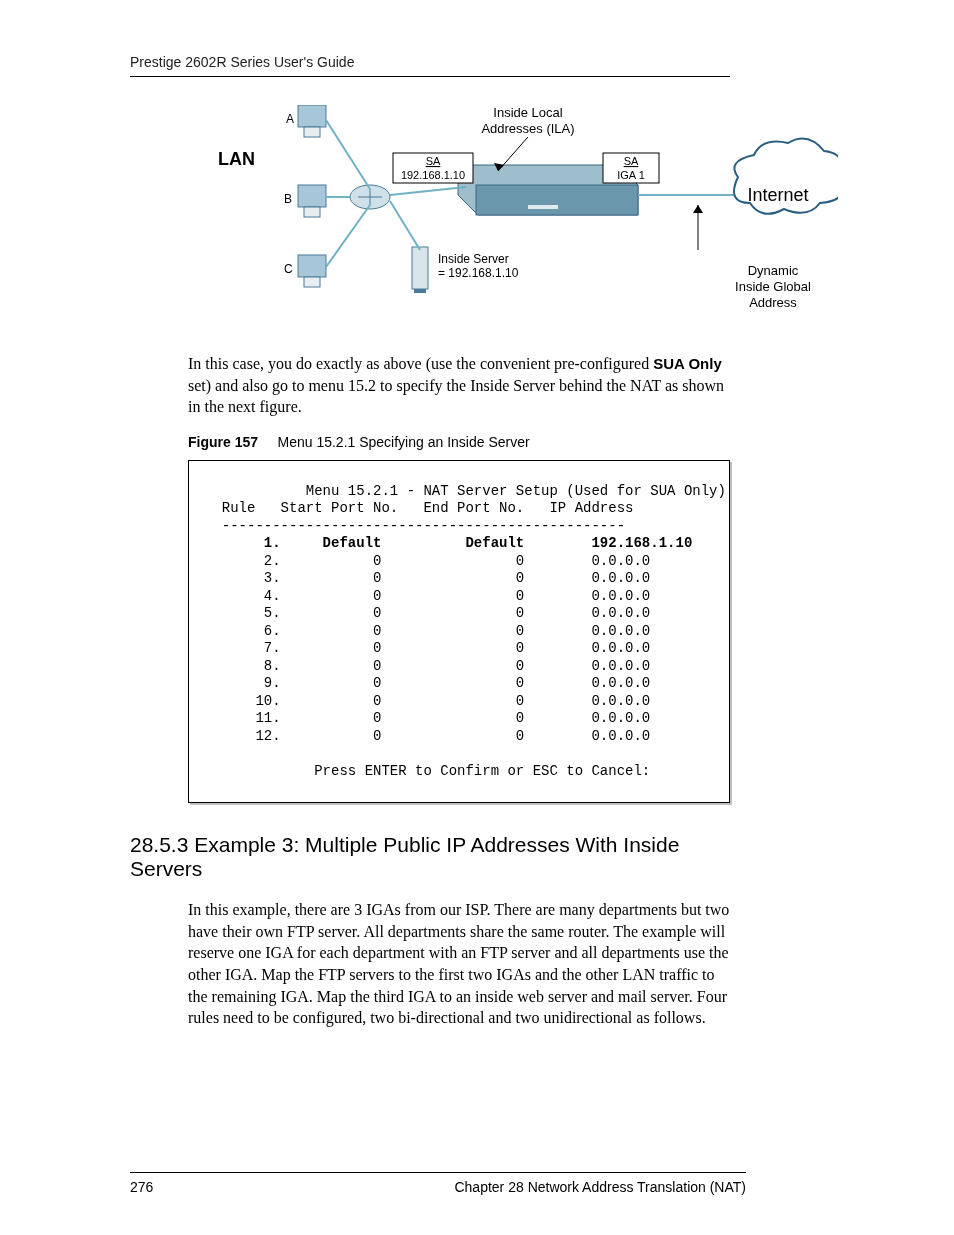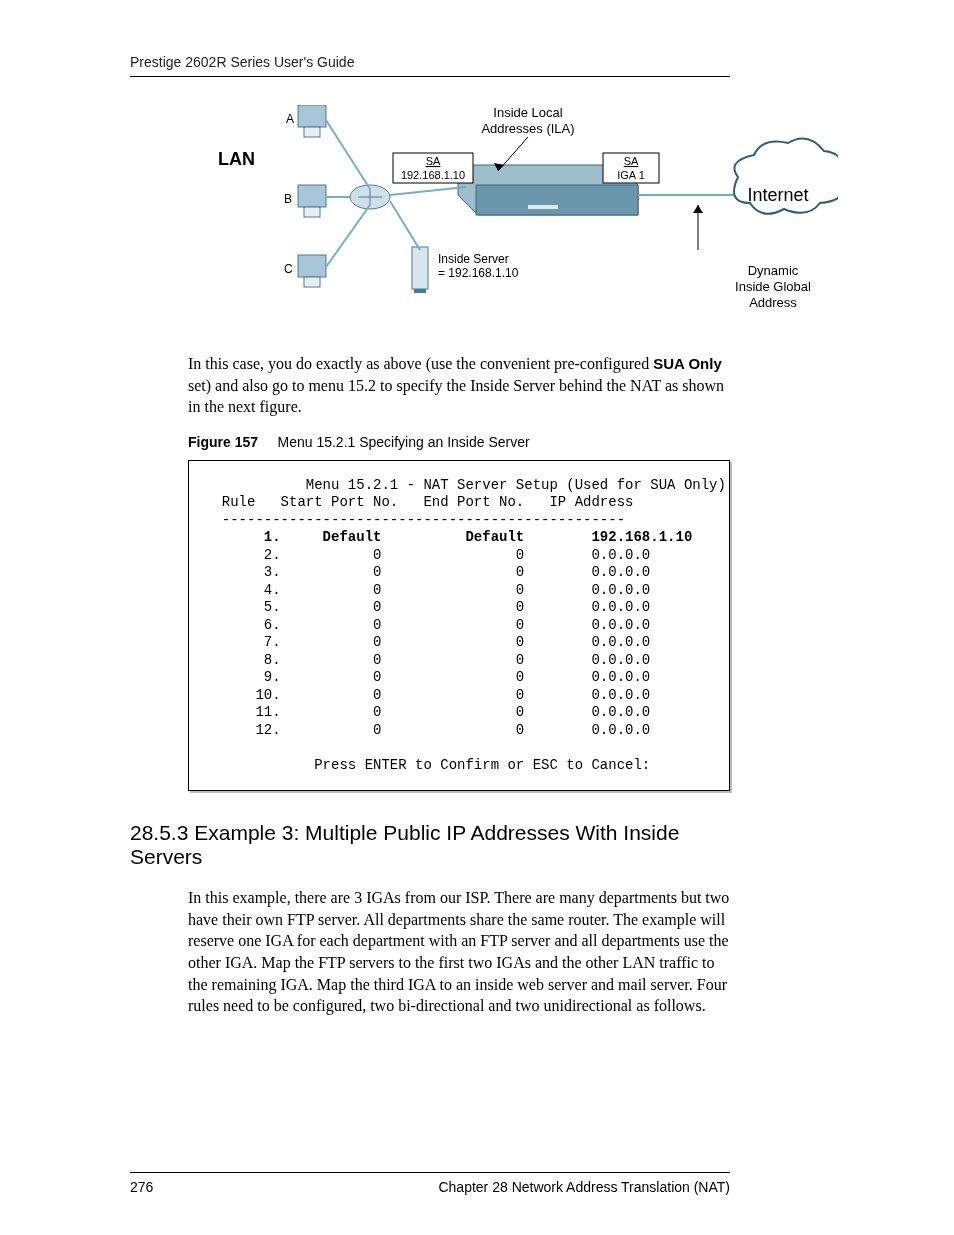--- a/index.html
+++ b/index.html
@@ -44,38 +44,38 @@
     line-height: 1.35;
   }
   .body-para .b {
     font-family: Arial, Helvetica, sans-serif;
     font-weight: bold;
     font-size: 15px;
   }
   .terminal-box {
     margin: 10px 0 30px 58px;
     border: 1px solid #000;
-    padding: 16px 16px;
+    padding: 22px 16px;
     font-family: "Courier New", Courier, monospace;
     font-size: 14px;
     white-space: pre;
     line-height: 1.25;
     box-shadow: 2px 2px 0 rgba(0,0,0,0.25);
   }
   h2.sect {
     font-family: Arial, Helvetica, sans-serif;
     font-size: 21px;
     font-weight: normal;
     margin: 4px 0 18px 0;
   }
   .footer {
     position: absolute;
     bottom: 40px;
     left: 130px;
-    right: 90px;
+    right: 74px;
     border-top: 1px solid #000;
     padding-top: 6px;
     font-family: Arial, Helvetica, sans-serif;
     font-size: 14px;
     display: flex;
     justify-content: space-between;
   }
   
   .dsvg text { font-family: Arial, Helvetica, sans-serif; }
 </style>

